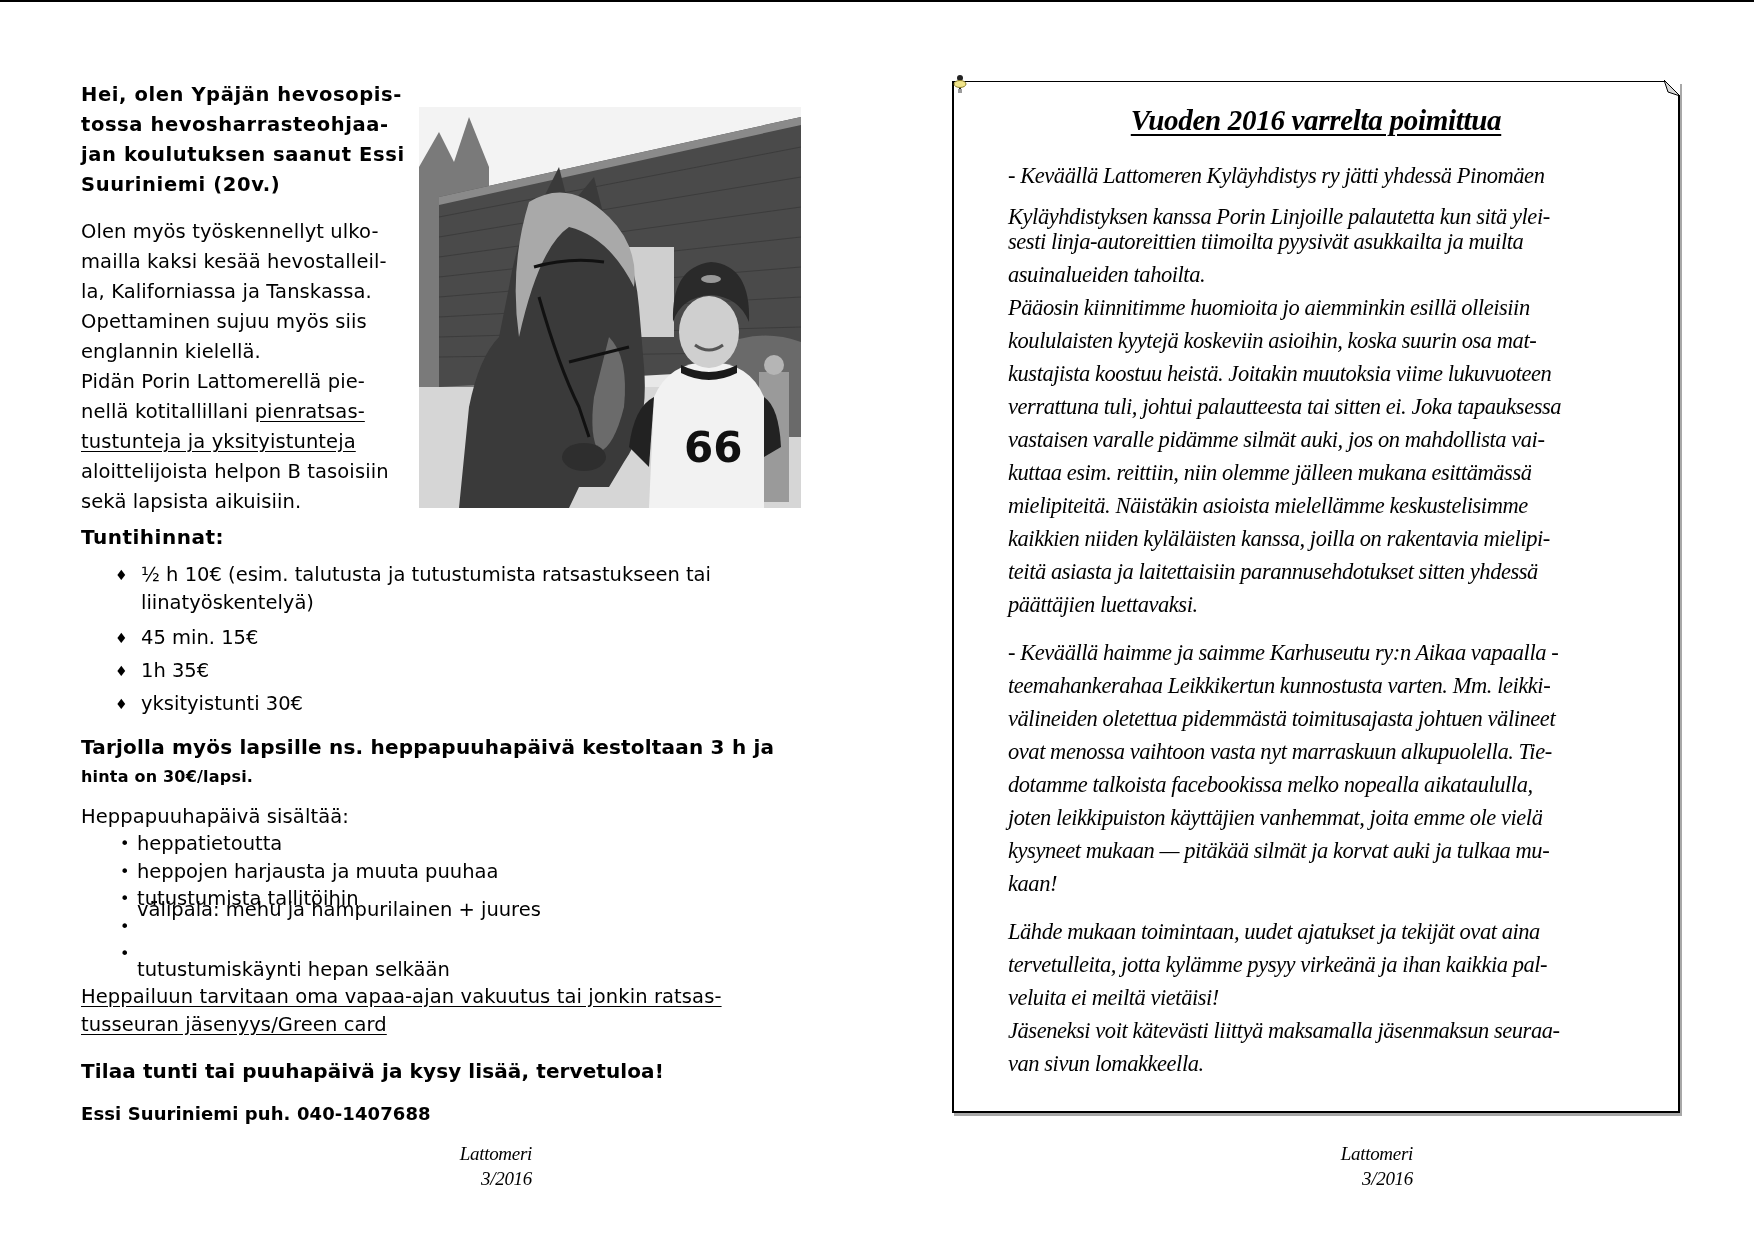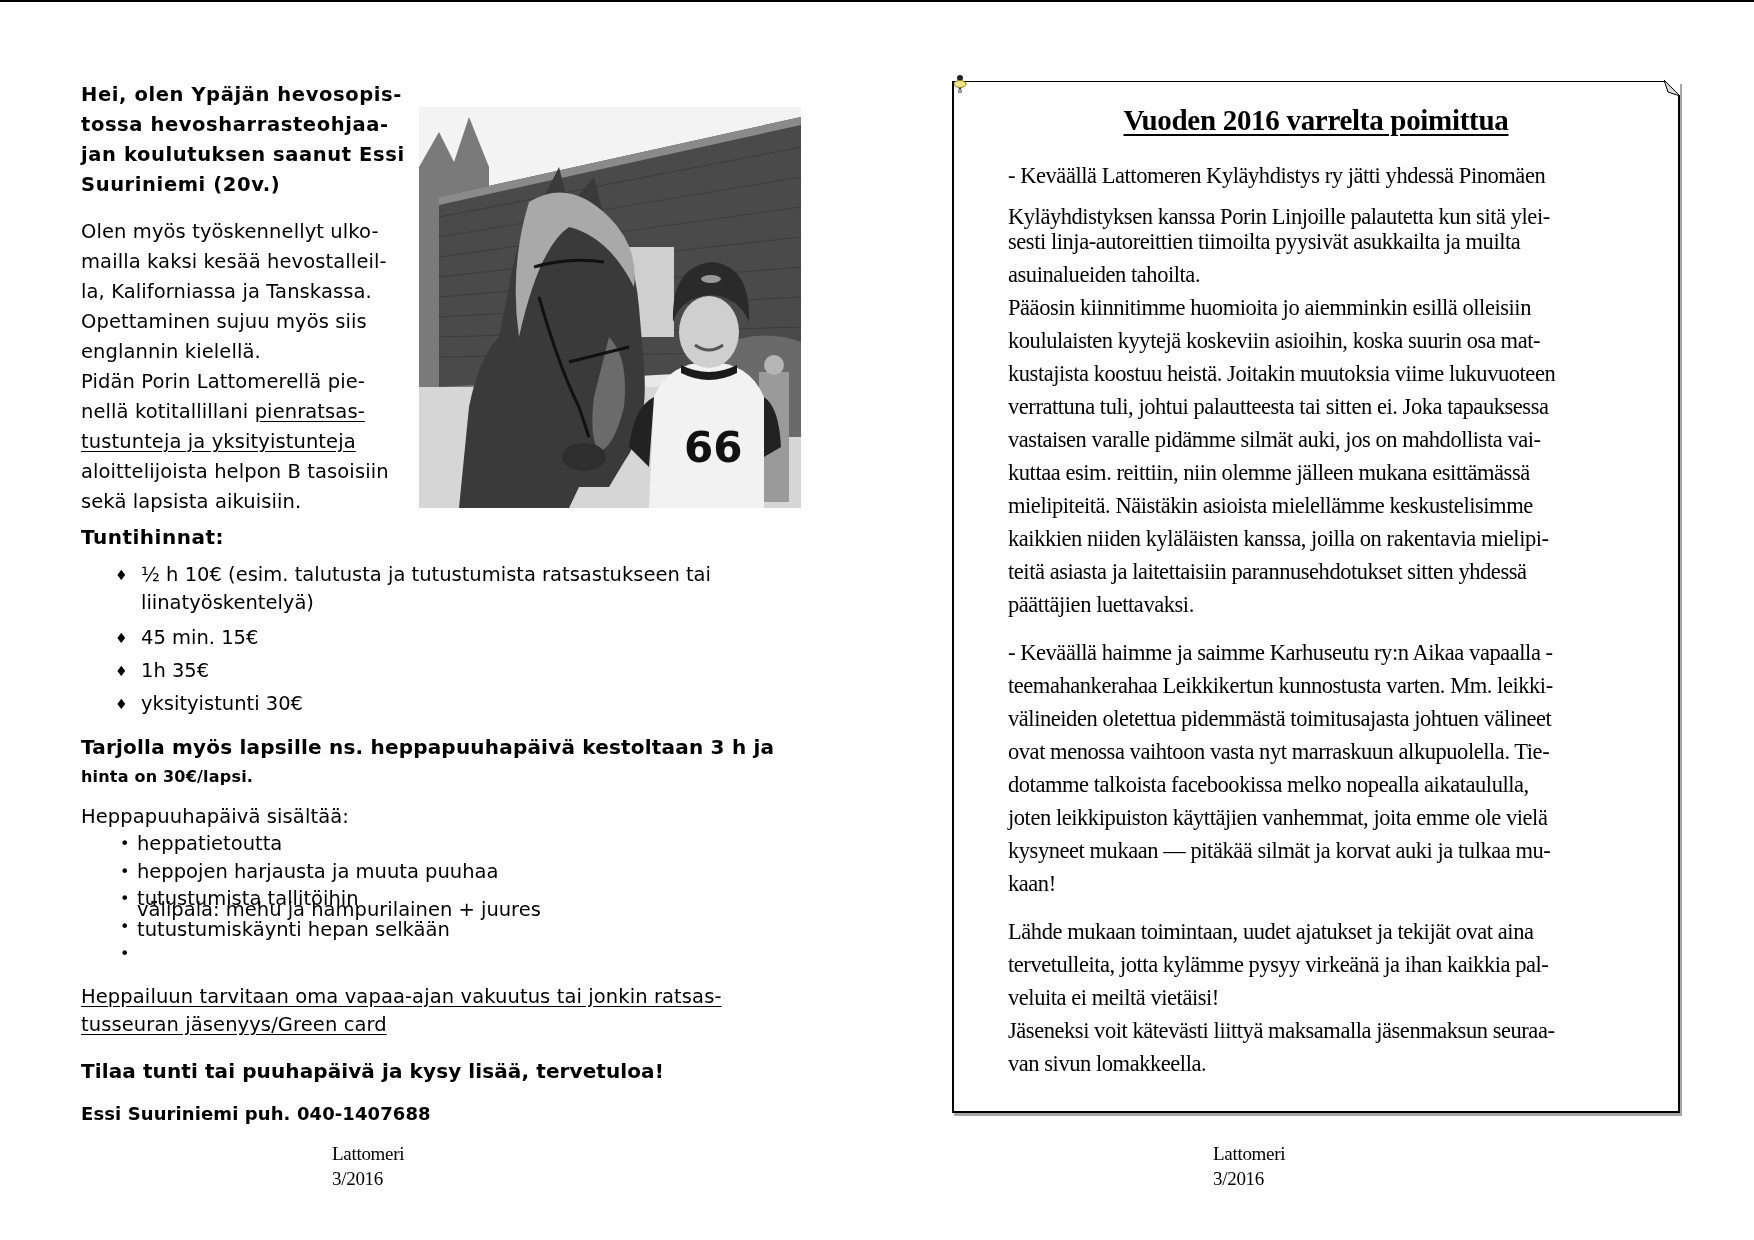--- a/index.html
+++ b/index.html
@@ -15,25 +15,25 @@
   .photo { position:absolute; left:419px; top:107px; width:382px; height:401px; overflow:hidden; background:#777; }
   .bul { position:absolute; font-size:19.5px; line-height:28px; white-space:nowrap; }
   .diamond { position:absolute; left:115px; font-size:14px; line-height:28px; }
   .dot { position:absolute; left:120px; font-size:16px; line-height:27px; }
   .subtxt { position:absolute; left:137px; font-size:19.5px; line-height:27px; white-space:nowrap; }
 
   
   .box { position:absolute; left:952px; top:81px; width:724px; height:1029px; border:2px solid #000; border-top-width:1.5px; background:#fff; box-shadow:2px 3px 0 #a8a8a8; }
   .corner-fold { position:absolute; right:-2px; top:-2px; width:16px; height:16px; }
   .pin { position:absolute; left:952px; top:74px; width:16px; height:20px; }
-  .serif { font-family:"Liberation Serif", "DejaVu Serif", serif; }
+  .serif { font-family:"Liberation Serif", "DejaVu Serif", serif;font-style:italic; }
   .heading { position:absolute; left:952px; width:728px; top:104px; text-align:center; font-size:29px; font-weight:bold; text-decoration:underline; text-underline-offset:4px; text-decoration-thickness:2px; letter-spacing:-0.3px; }
   .r { position:absolute; left:1008px; font-size:22.5px; line-height:33px; white-space:nowrap; letter-spacing:-0.45px; transform-origin:left top; }
 
-  .footer { position:absolute; font-size:19px; line-height:25px; text-align:left; width:200px; letter-spacing:-0.3px; }
+  .footer { position:absolute; font-size:19px; line-height:25px; text-align:right; width:200px; letter-spacing:-0.3px; }
 </style>
 </head>
 <body>
 
 <div class="topline"></div>
 
 <div>
   <div class="l sans b intro-b" style="top:80px">Hei, olen Ypäjän hevosopis-</div>
   <div class="l sans b intro-b" style="top:110px">tossa hevosharrasteohjaa-</div>
   <div class="l sans b intro-b" style="top:140px">jan koulutuksen saanut Essi</div>
@@ -132,21 +132,21 @@
   <div class="l sans" style="top:802px">Heppapuuhapäivä sisältää:</div>
 
   <div>
     <span class="dot sans" style="top:830px">•</span>
     <div class="subtxt sans" style="top:830px">heppatietoutta</div>
     <span class="dot sans" style="top:858px">•</span>
     <div class="subtxt sans" style="top:858px">heppojen harjausta ja muuta puuhaa</div>
     <span class="dot sans" style="top:885px">•</span>
     <div class="subtxt sans" style="top:885px">tutustumista tallitöihin</div>
     <span class="dot sans" style="top:913px">•</span>
-    <div class="subtxt sans" style="top:916px">tutustumiskäynti hepan selkään</div>
+    <div class="subtxt sans" style="top:956px">tutustumiskäynti hepan selkään</div>
     <span class="dot sans" style="top:940px">•</span>
     <div class="subtxt sans" style="top:896px">välipala: mehu ja hampurilainen + juures</div>
   </div>
 
   <div class="l sans u" style="top:982px">Heppailuun tarvitaan oma vapaa-ajan vakuutus tai jonkin ratsas-</div>
   <div class="l sans u" style="top:1010px">tusseuran jäsenyys/Green card</div>
 
   <div class="l sans b" style="top:1056px; font-size:20px">Tilaa tunti tai puuhapäivä ja kysy lisää, tervetuloa!</div>
   <div class="l sans b" style="top:1099px; font-size:18px">Essi Suuriniemi puh. 040-1407688</div>
 

